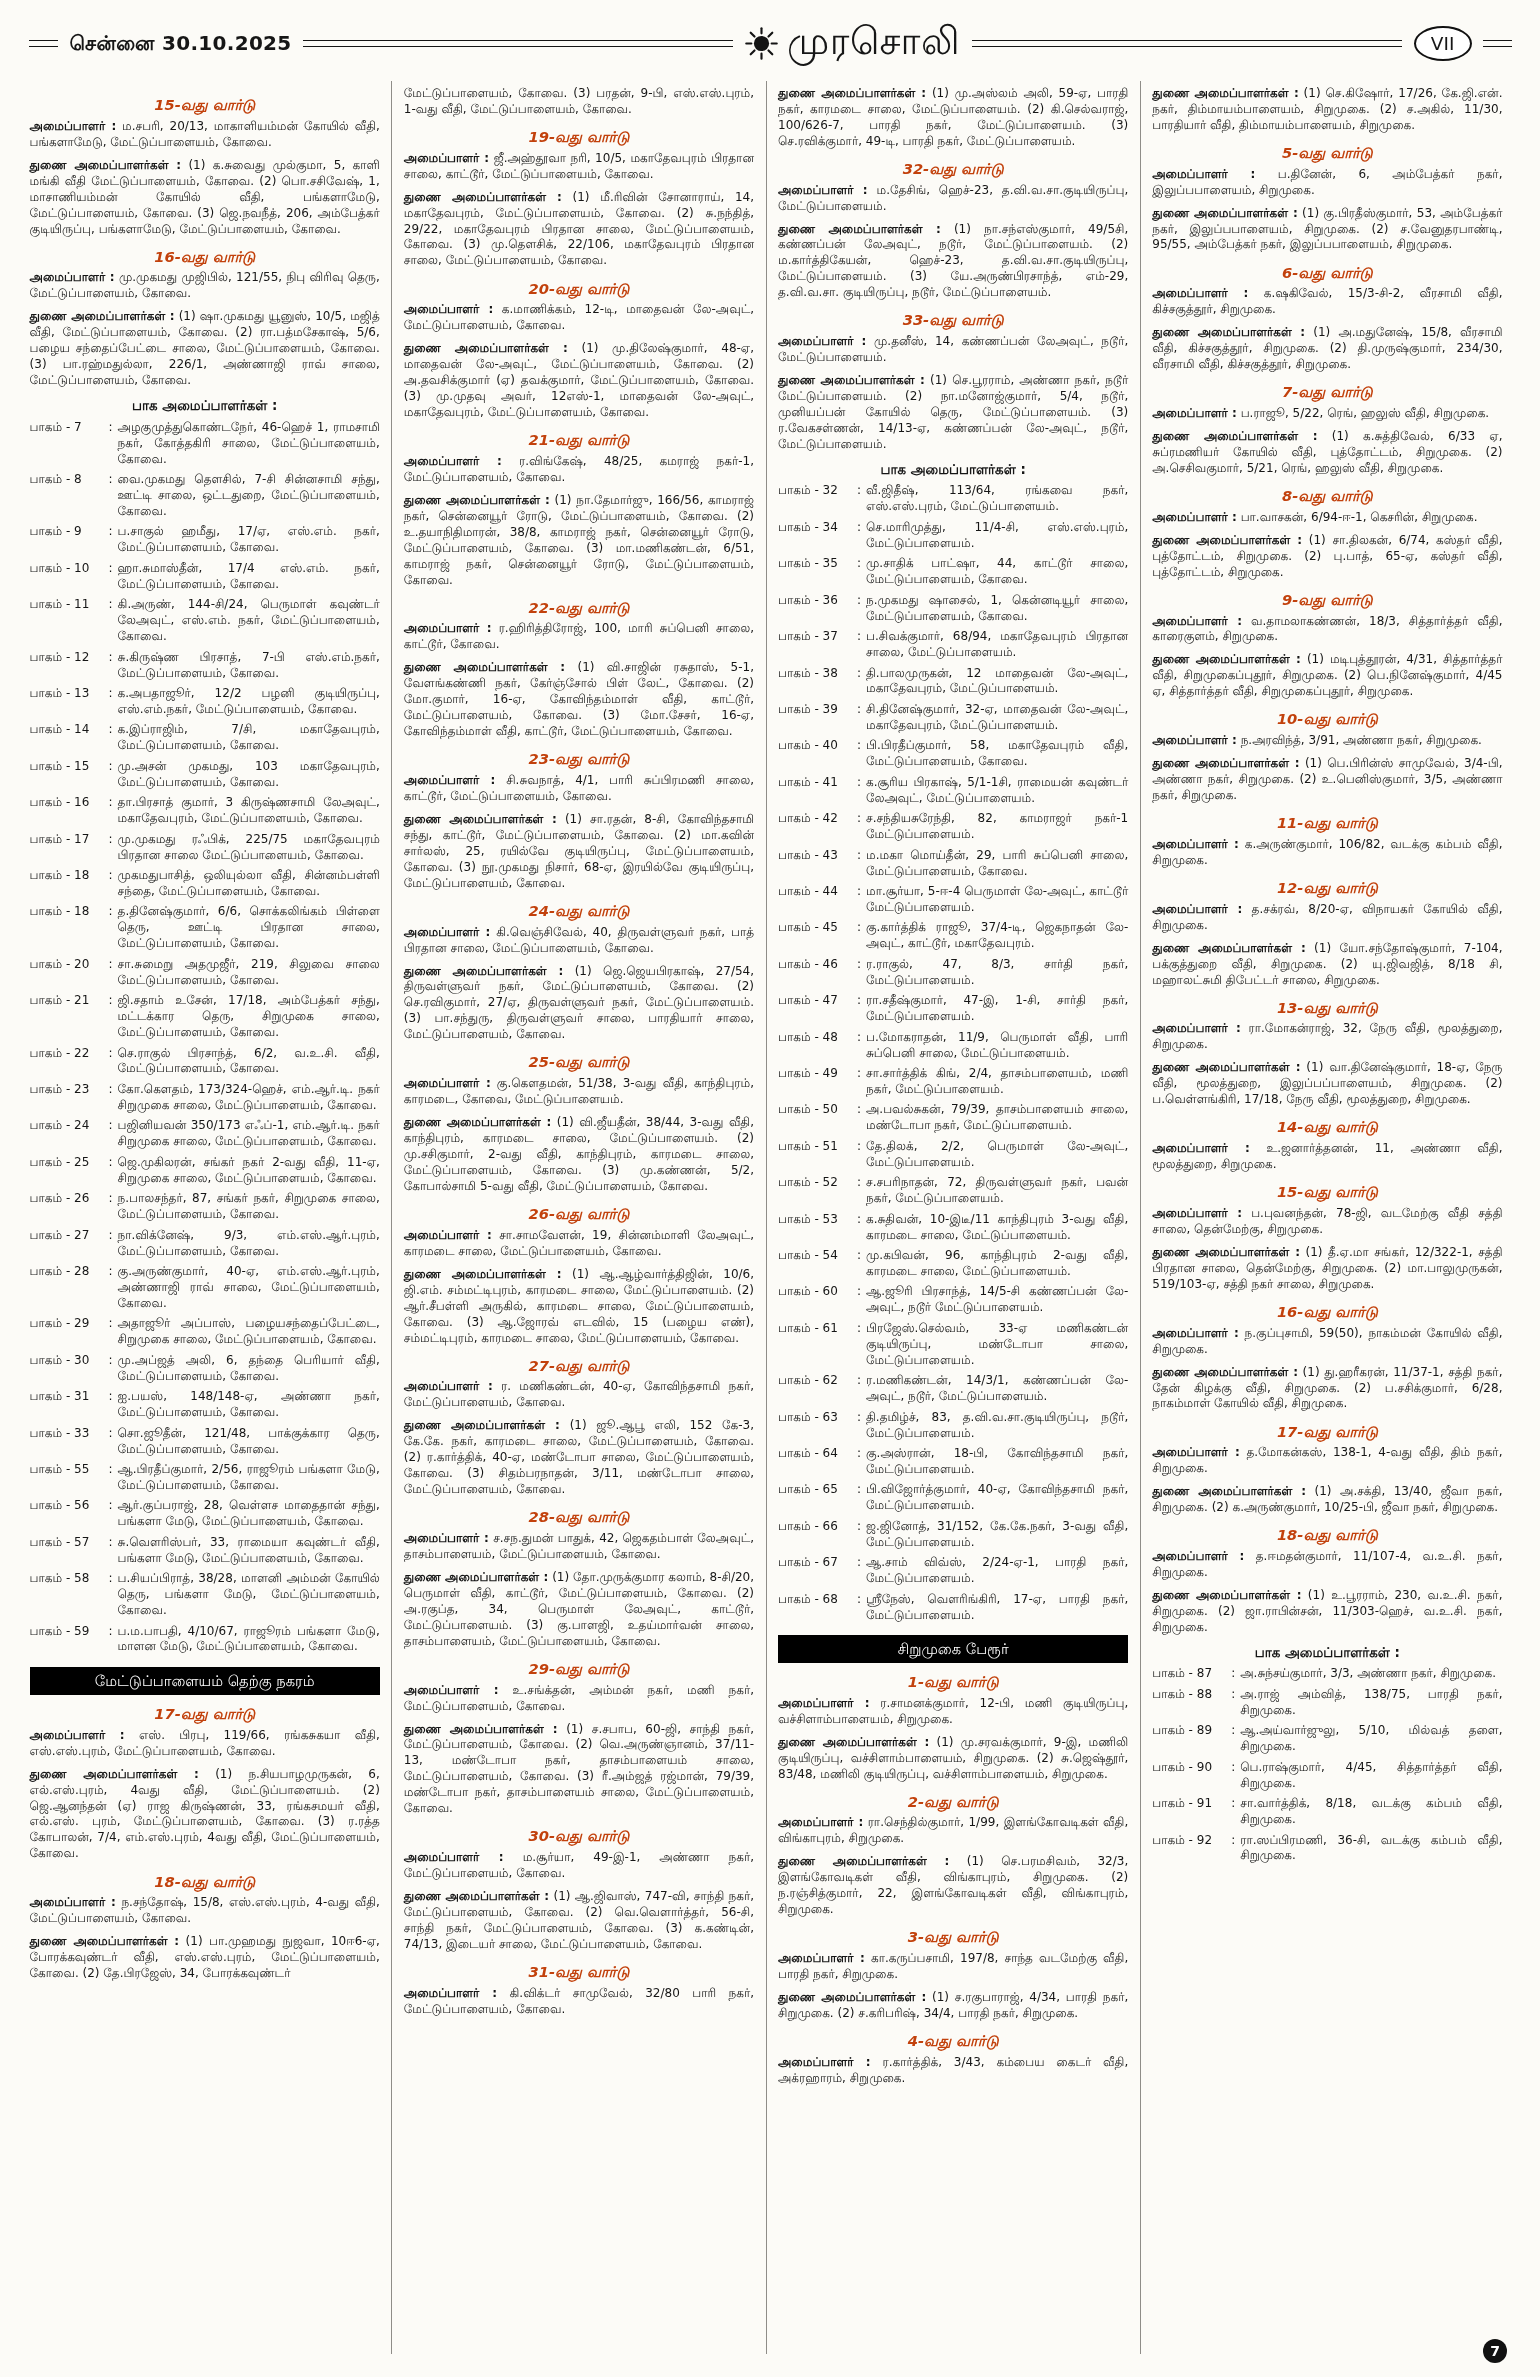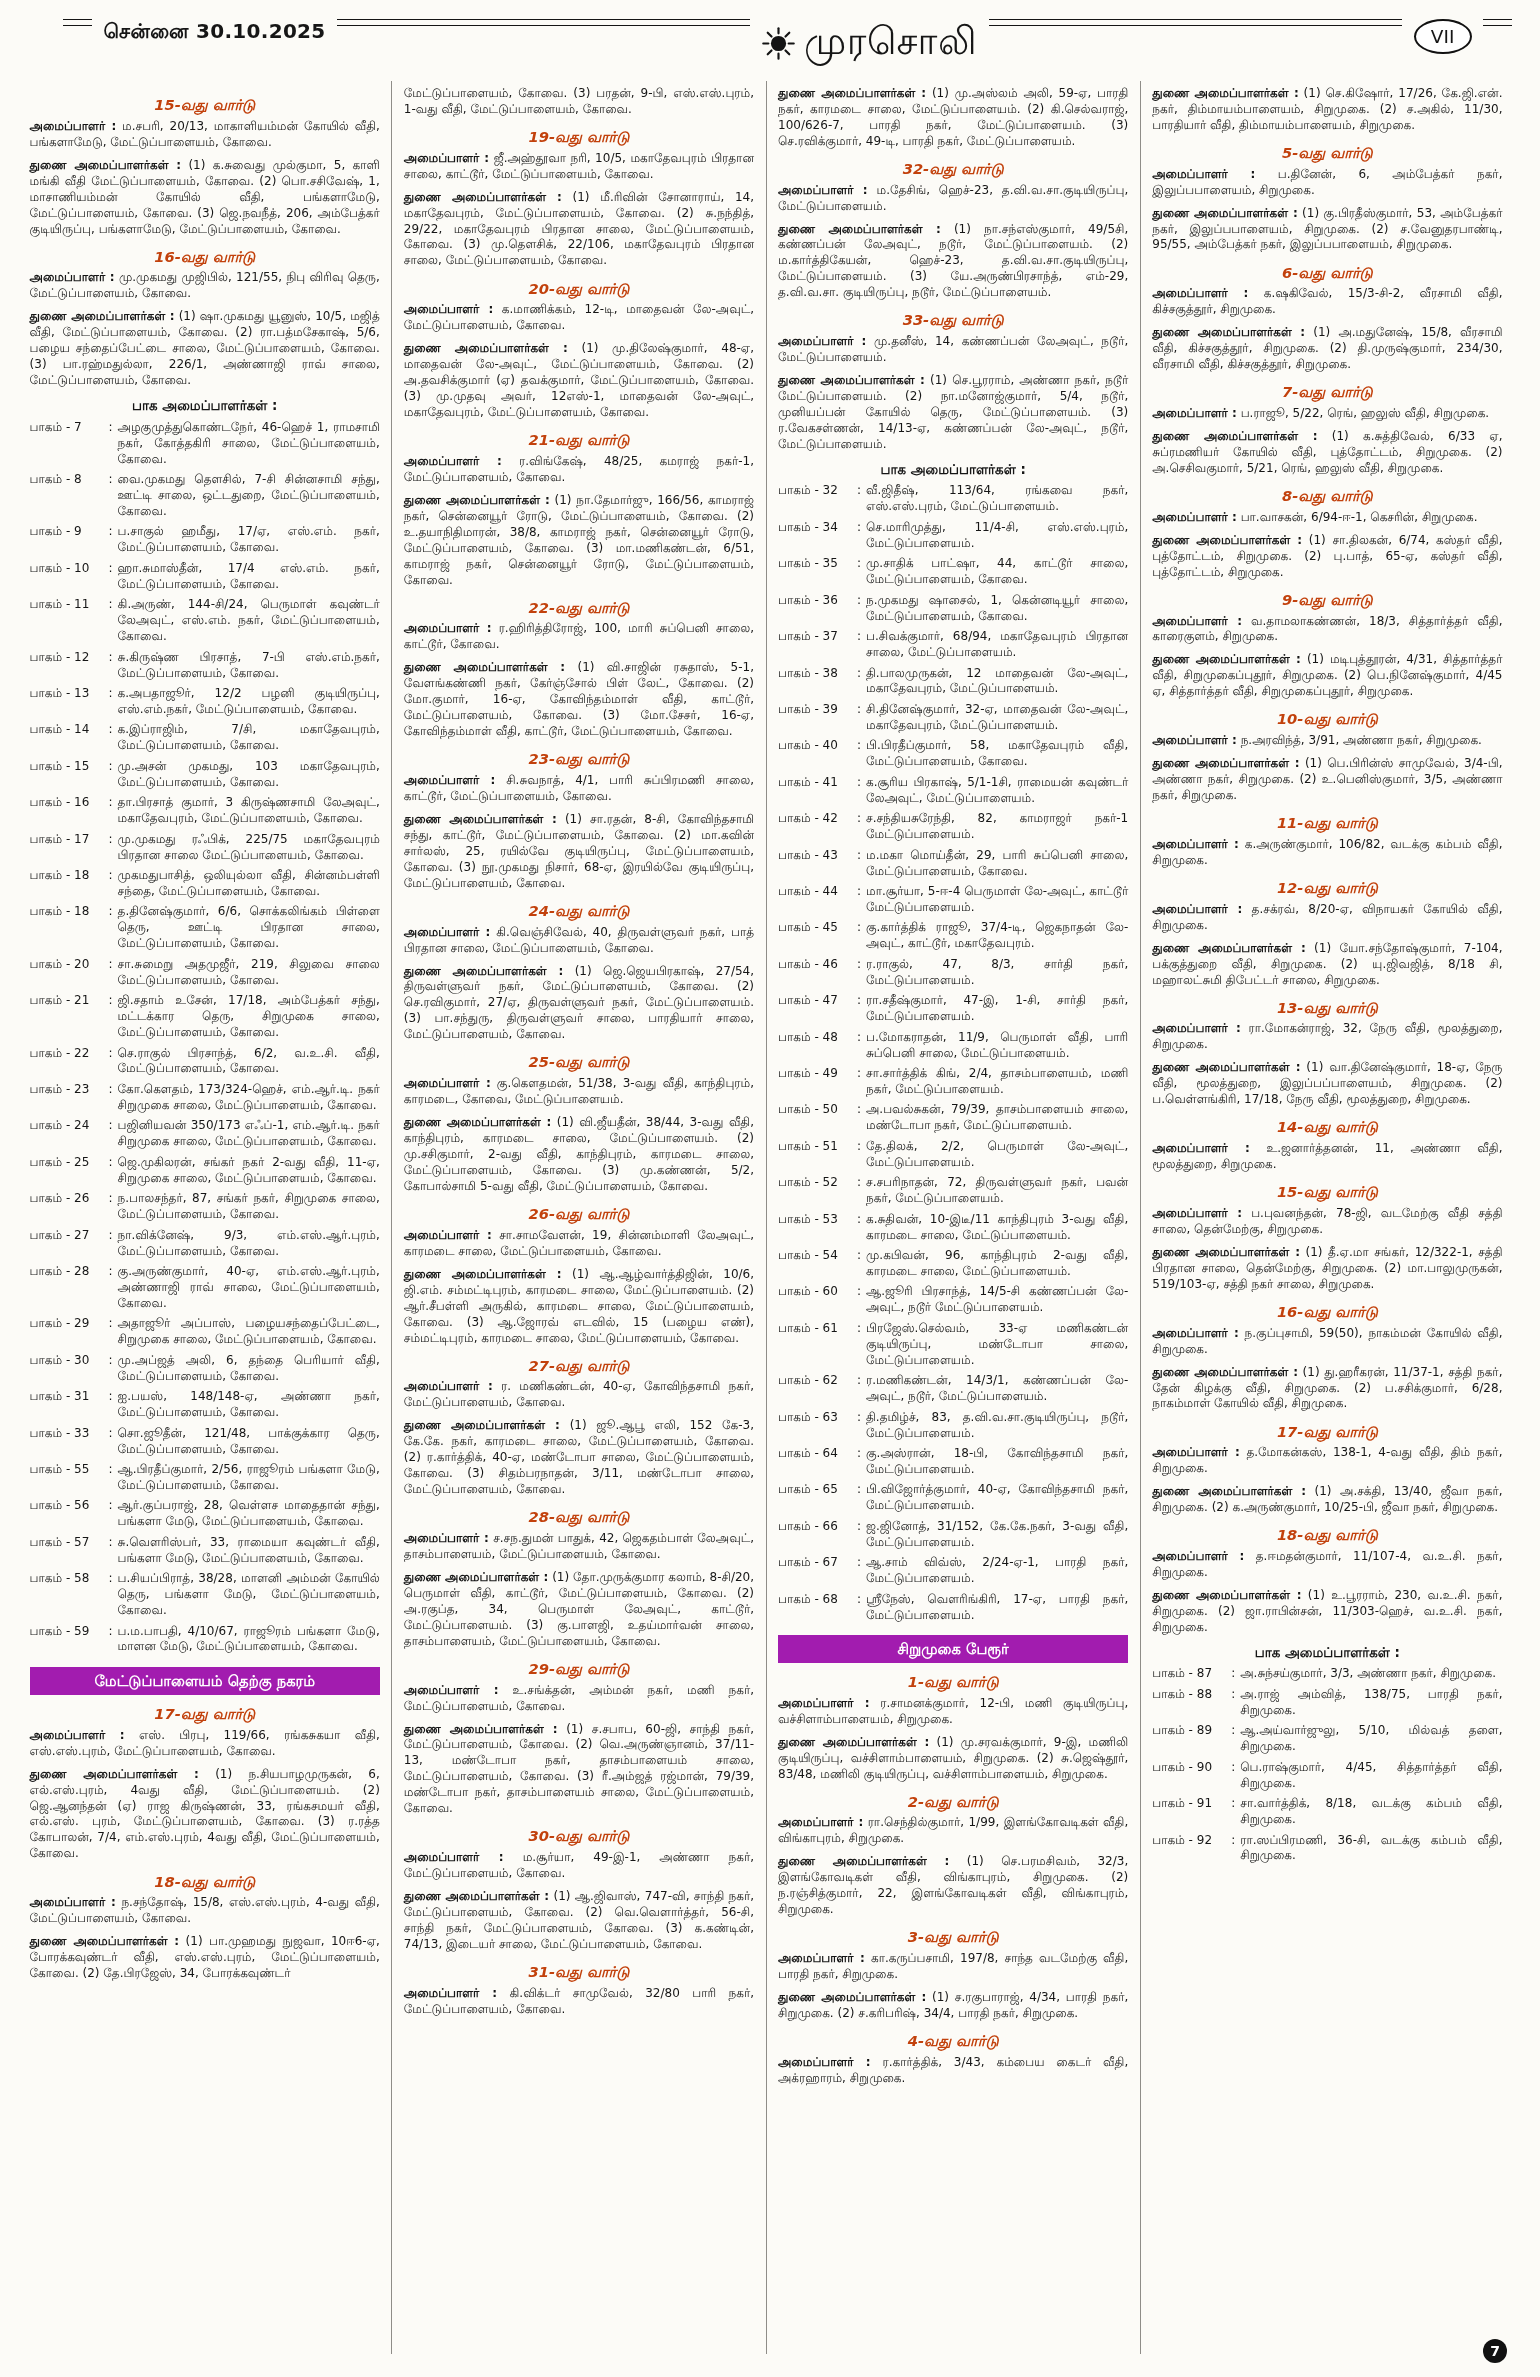--- a/index.html
+++ b/index.html
@@ -1,36 +1,36 @@
 <!DOCTYPE html>
 <html lang="ta" style="font-size:10.2px"><head>
 <meta charset="utf-8">
 <style>
   html,body{margin:0;padding:0;}
   body{background:#e8e6e0;font-family:"DejaVu Sans","Liberation Sans",sans-serif;color:#161616;}
   .page{position:relative;width:1541px;height:2377px;margin:0 auto;background:#fcfbf7;overflow:hidden;}
 
   
-  .masthead-row{display:flex;gap:11.5px;padding:19px 29px 7.7px 29px;margin-left:34px;}
+  .masthead-row{display:flex;align-items:center;gap:11.5px;padding:19px 29px 7.7px 29px;}
   .hline{flex:1 1 auto;height:4.5px;border-top:1.9px solid #151515;border-bottom:1.3px solid #151515;}
   .hline.short{flex:0 0 29px;}
   .city-date{font-size:20px;font-weight:bold;white-space:nowrap;letter-spacing:0.3px;}
   .masthead{display:flex;align-items:center;gap:9px;white-space:nowrap;}
   .masthead-title{font-size:38px;font-weight:normal;letter-spacing:0.6px;}
   .logo{display:inline-flex;align-items:center;}
   .page-roman{flex:0 0 auto;border:2.6px solid #111;border-radius:50%;min-width:41px;height:31px;display:flex;align-items:center;justify-content:center;font-size:18.5px;font-weight:normal;background:#fff;padding:0 6.4px;}
 
   
   .columns{display:flex;align-items:stretch;margin:5.1px 27px 0 27px;height:2273px;overflow:hidden;}
   .col{width:25%;padding:5.1px 11.5px 0 11.5px;border-right:1px solid #8f8d88;font-size:12px;line-height:1.33;text-align:justify;}
   .col:last-child{border-right:none;}
   .col:first-child{padding-left:2.6px;}
 
   .ward-heading{color:#c2410c;font-weight:bold;text-align:center;font-size:14.7px;margin:10.2px 0 5.1px 0;line-height:1.2;font-style:italic;}
-  .banner{background:#a21caf;color:#fff;font-weight:bold;text-align:center;font-size:14.7px;padding:5.1px 2.6px;margin:11.5px 0 6.4px 0;line-height:1.2;}
+  .banner{background:#000000;color:#fff;font-weight:normal;text-align:center;font-size:14.7px;padding:5.1px 2.6px;margin:11.5px 0 6.4px 0;line-height:1.2;}
   .section-center{font-weight:bold;text-align:center;font-size:13.4px;margin:7.7px 0 5.1px 0;}
   .para{margin:0 0 7px 0;}
   .para .plabel{font-weight:bold;}
   .entry{display:flex;gap:3.8px;margin:0 0 4.5px 0;}
   .entry-key{flex:0 0 74px;white-space:nowrap;}
   .entry-colon{flex:0 0 6.4px;text-align:center;}
   .entry-text{flex:1 1 auto;}
 
   
   .page-number{position:absolute;right:34px;bottom:14px;width:24px;height:24px;border-radius:50%;background:#111;color:#fff;display:flex;align-items:center;justify-content:center;font-size:14px;font-weight:bold;}

